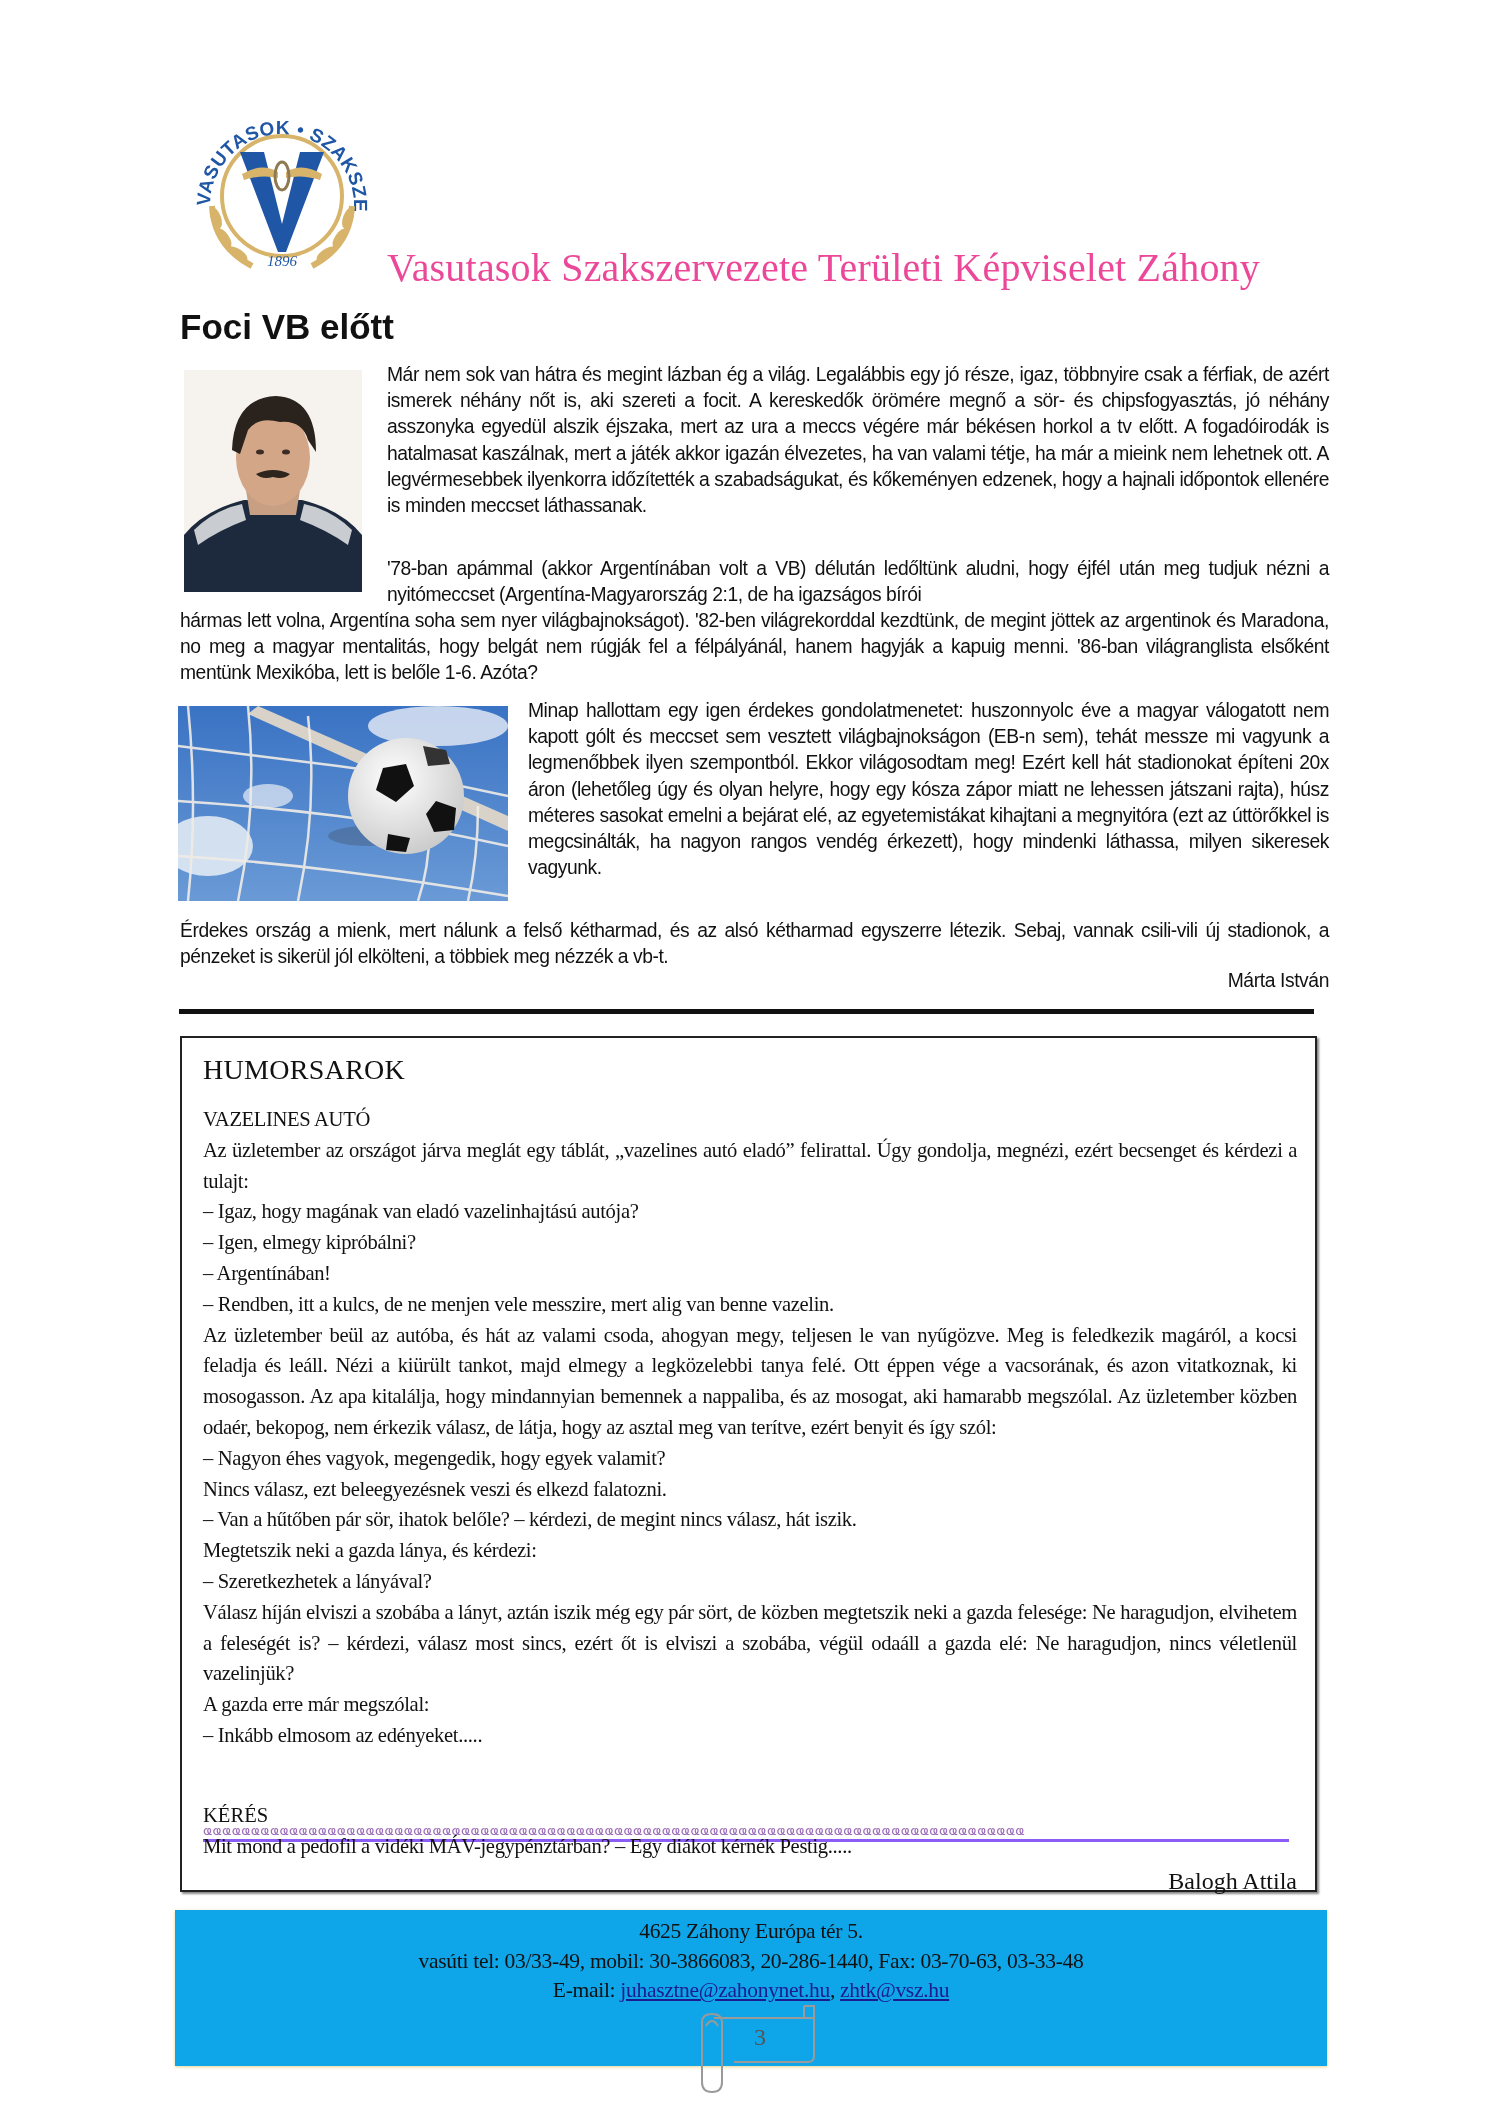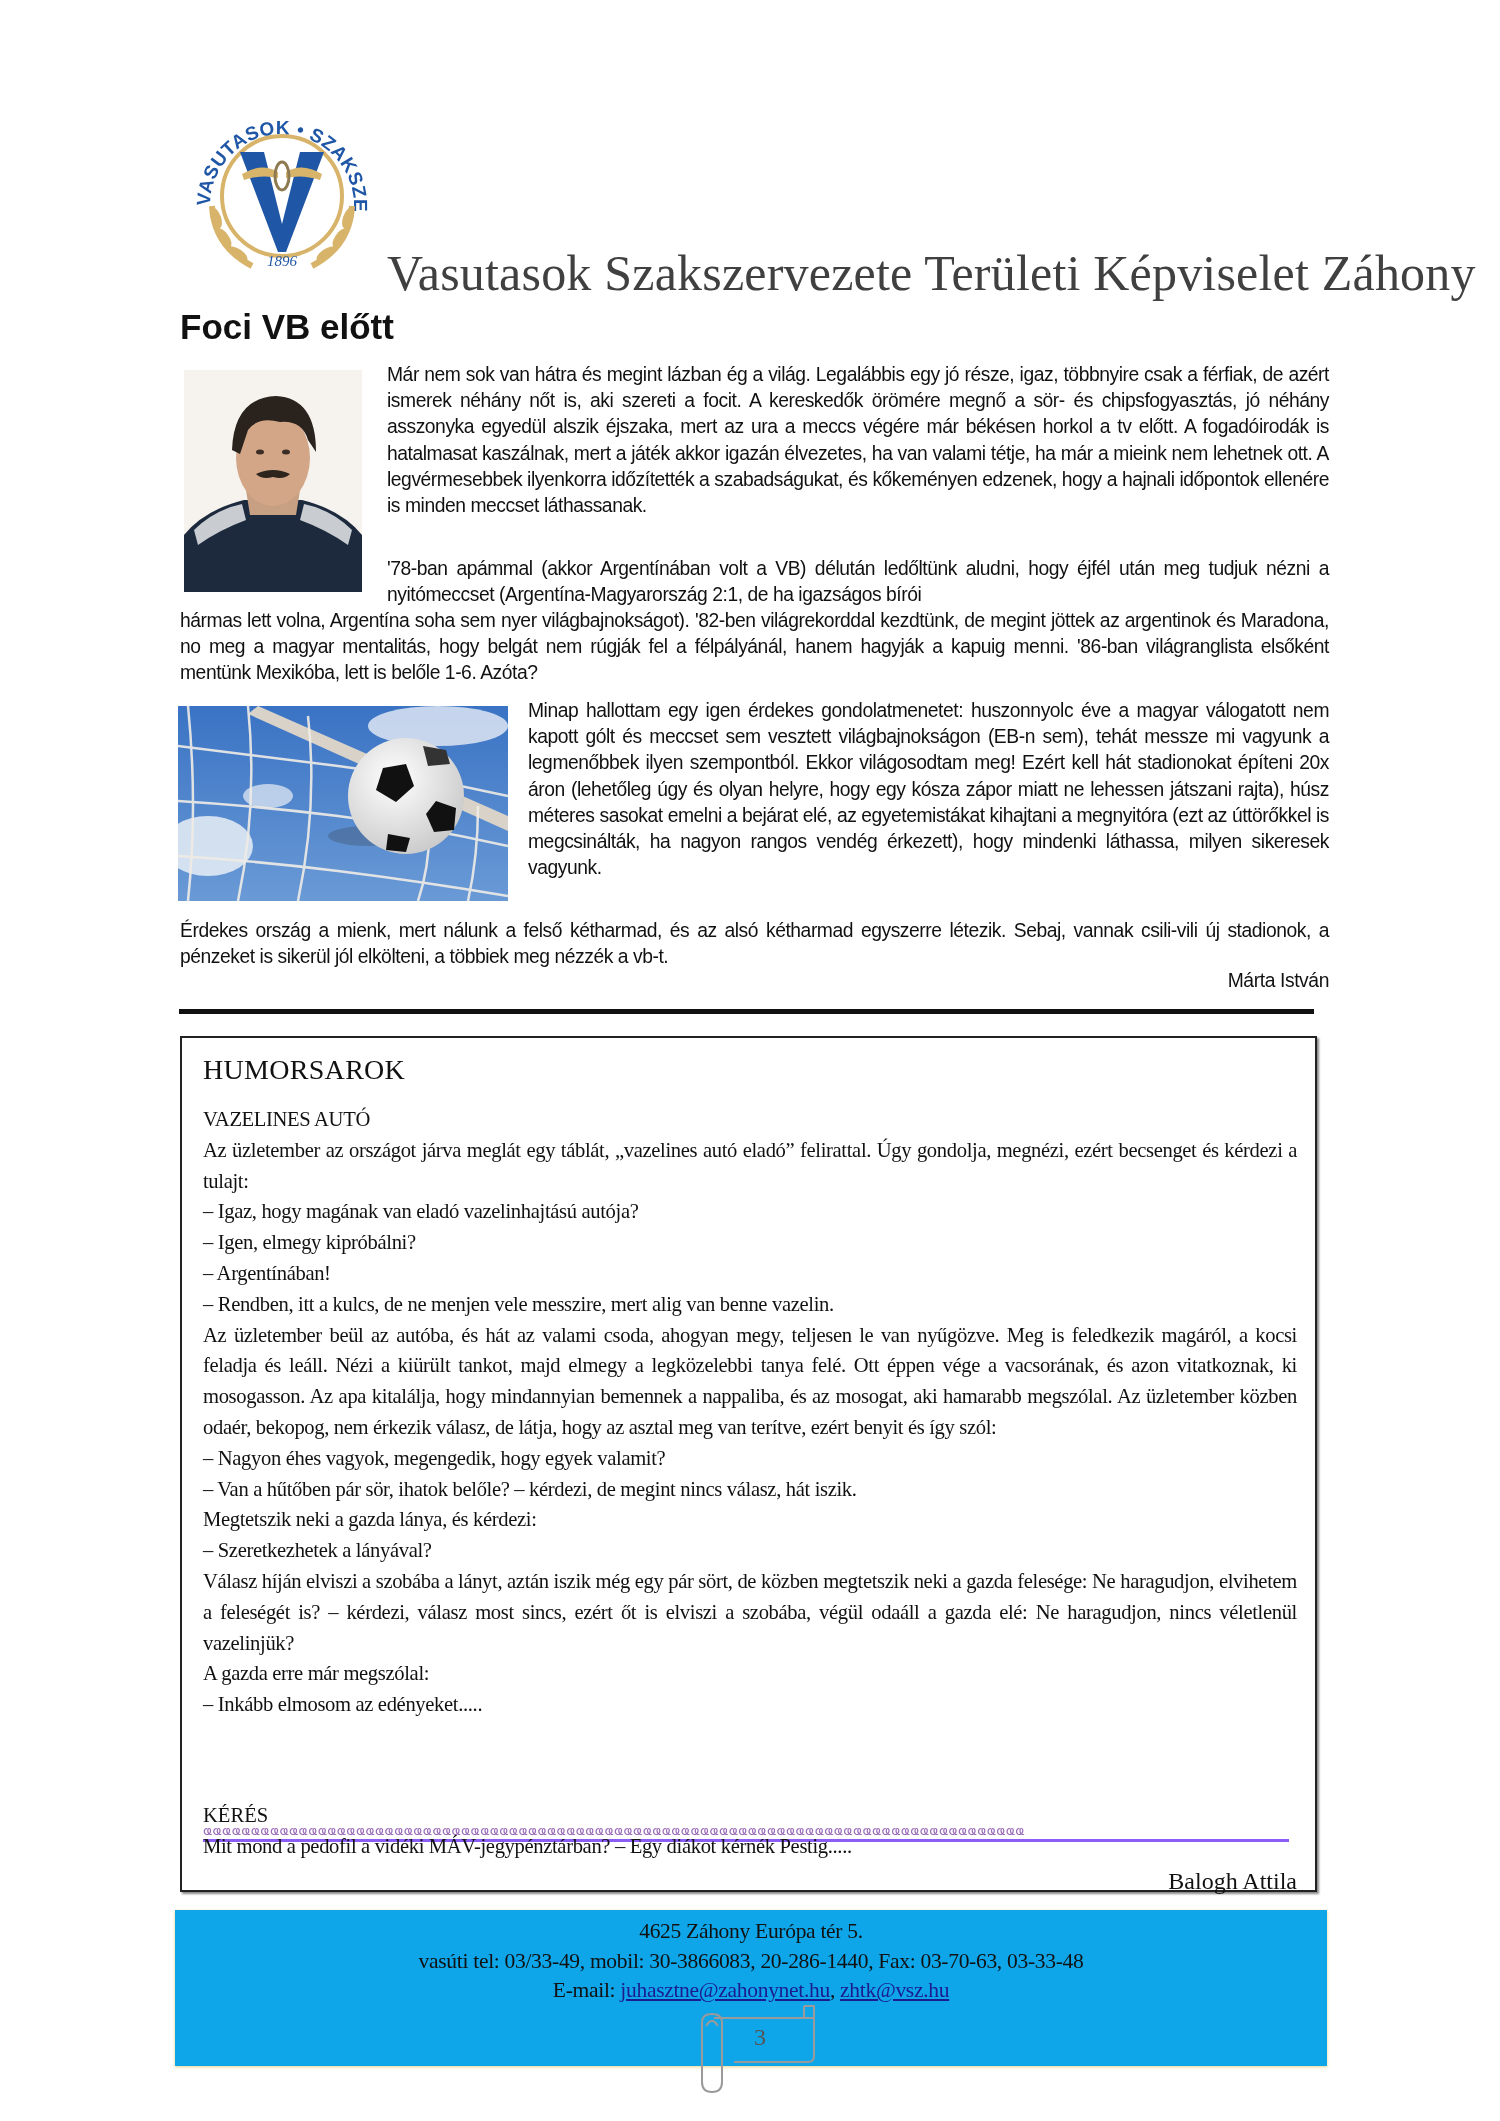--- a/index.html
+++ b/index.html
@@ -1,19 +1,19 @@
 <!DOCTYPE html>
 <html><head>
 <meta charset="utf-8">
 <style>
   html, body { margin: 0; padding: 0; background: #ffffff; }
   body { width: 1500px; height: 2121px; position: relative; overflow: hidden; color: #111; }
 
   .logo { position: absolute; left: 182px; top: 96px; width: 200px; height: 186px; }
-  .org-title { position: absolute; left: 387px; top: 244px; font-family: "Liberation Serif", serif; font-size: 50px; color: #404040; letter-spacing: 0.2px; white-space: nowrap; }
+  .org-title { position: absolute; left: 387px; top: 244px; font-family: "Liberation Serif", serif; font-size: 40px; color: #ec4899; letter-spacing: 0.2px; white-space: nowrap; }
 
   .article-title { position: absolute; left: 180px; top: 307px; font-family: "Liberation Sans", sans-serif; font-weight: bold; font-size: 35px; color: #111; }
 
   .photo { position: absolute; left: 184px; top: 370px; width: 178px; height: 222px; background: #f7f4f1; overflow: hidden; }
   .ball-img { position: absolute; left: 178px; top: 706px; width: 330px; height: 195px; overflow: hidden; }
 
   .art { font-family: "Liberation Sans", sans-serif; font-size: 19.3px; line-height: 26.2px; text-align: justify; color: #111; letter-spacing: -0.45px; position: absolute; }
   .p1 { left: 387px; top: 362px; width: 942px; }
   .p2-top { left: 387px; top: 556px; width: 942px; }
   .p2-full { left: 180px; top: 608px; width: 1149px; }
@@ -141,20 +141,21 @@
   <div class="serif humor-title">HUMORSAROK</div>
   <div class="serif humor-body">
     <p>VAZELINES AUTÓ</p>
     <p>Az üzletember az országot járva meglát egy táblát, „vazelines autó eladó” felirattal. Úgy gondolja, megnézi, ezért becsenget és kérdezi a tulajt:</p>
     <p>– Igaz, hogy magának van eladó vazelinhajtású autója?</p>
     <p>– Igen, elmegy kipróbálni?</p>
     <p>– Argentínában!</p>
     <p>– Rendben, itt a kulcs, de ne menjen vele messzire, mert alig van benne vazelin.</p>
     <p>Az üzletember beül az autóba, és hát az valami csoda, ahogyan megy, teljesen le van nyűgözve. Meg is feledkezik magáról, a kocsi feladja és leáll. Nézi a kiürült tankot, majd elmegy a legközelebbi tanya felé. Ott éppen vége a vacsorának, és azon vitatkoznak, ki mosogasson. Az apa kitalálja, hogy mindannyian bemennek a nappaliba, és az mosogat, aki hamarabb megszólal. Az üzletember közben odaér, bekopog, nem érkezik válasz, de látja, hogy az asztal meg van terítve, ezért benyit és így szól:</p>
     <p>– Nagyon éhes vagyok, megengedik, hogy egyek valamit?</p>
+    <p>Nincs válasz, ezt beleegyezésnek veszi és elkezd falatozni.</p>
     <p>– Van a hűtőben pár sör, ihatok belőle? – kérdezi, de megint nincs válasz, hát iszik.</p>
     <p>Megtetszik neki a gazda lánya, és kérdezi:</p>
     <p>– Szeretkezhetek a lányával?</p>
     <p>Válasz híján elviszi a szobába a lányt, aztán iszik még egy pár sört, de közben megtetszik neki a gazda felesége: Ne haragudjon, elvihetem a feleségét is? – kérdezi, válasz most sincs, ezért őt is elviszi a szobába, végül odaáll a gazda elé: Ne haragudjon, nincs véletlenül vazelinjük?</p>
     <p>A gazda erre már megszólal:</p>
     <p>– Inkább elmosom az edényeket.....</p>
   </div>
   <div class="ornament">
     <span>ҩҩҩҩҩҩҩҩҩҩҩҩҩҩҩҩҩҩҩҩҩҩҩҩҩҩҩҩҩҩҩҩҩҩҩҩҩҩҩҩҩҩҩҩҩҩҩҩҩҩҩҩҩҩҩҩҩҩҩҩҩҩҩҩҩҩҩҩҩҩҩҩҩҩҩҩҩҩҩҩҩҩҩҩҩҩ</span>
   </div>

